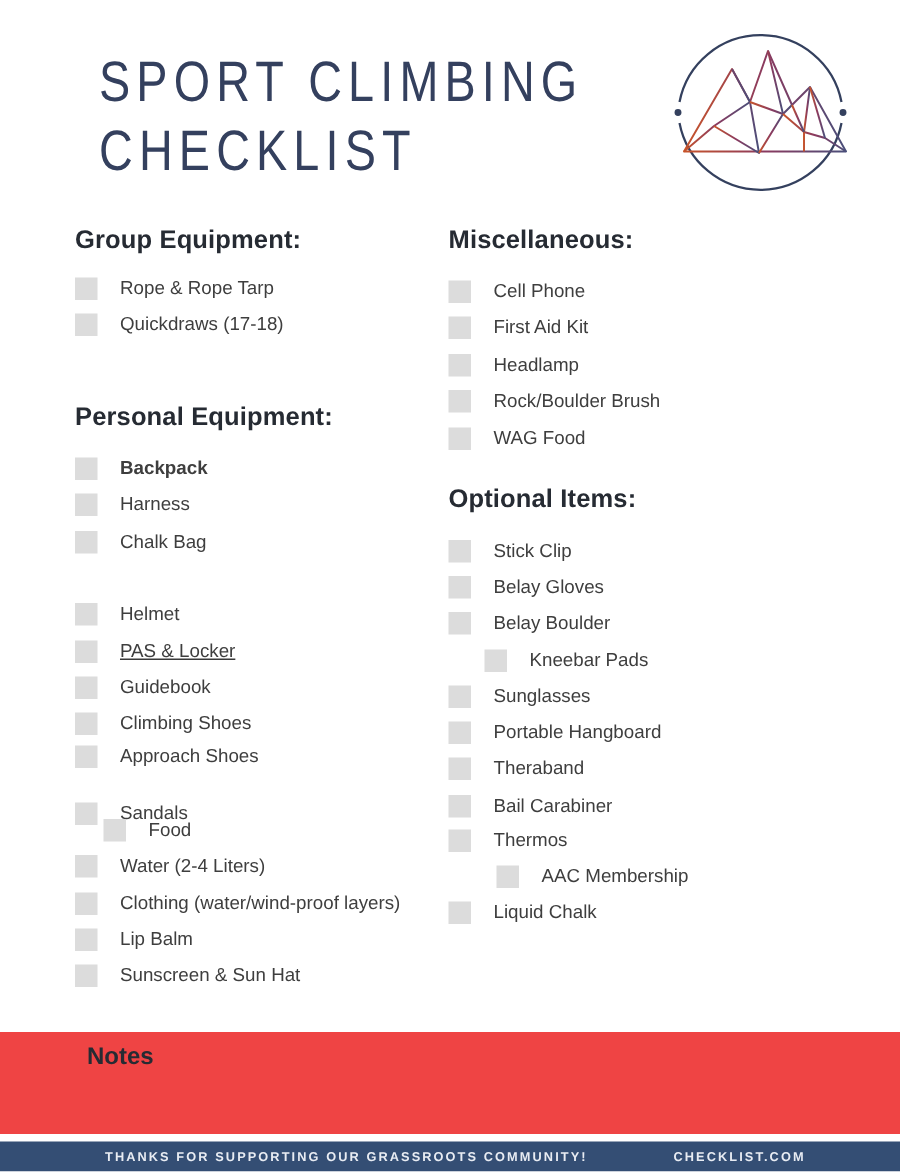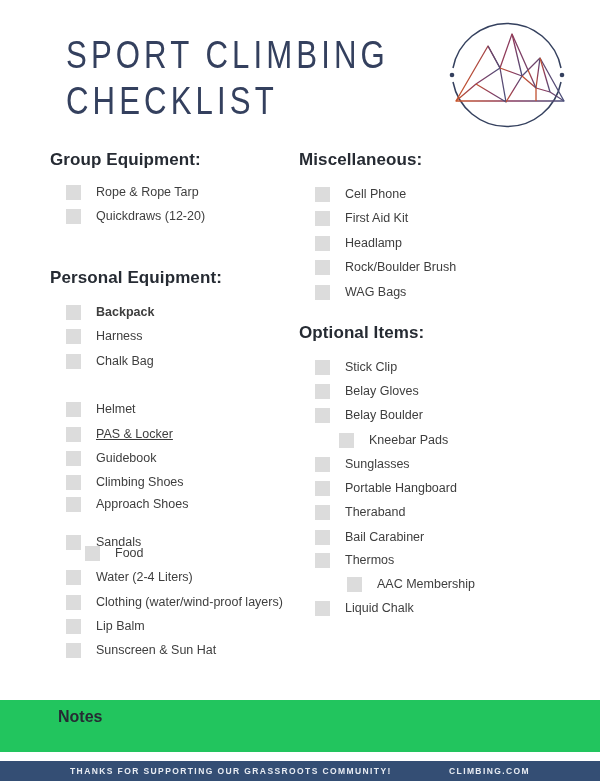--- a/index.html
+++ b/index.html
@@ -16,28 +16,27 @@
     }
     .title .line { display: block; white-space: nowrap; }
 
     .logo { position: absolute; left: 440px; top: 8px; width: 134px; height: 134px; }
 
     .section { position: absolute; }
     .section-title {
       font-size: 17px; font-weight: bold; color: #262b33;
       letter-spacing: 0.1px; white-space: nowrap;
     }
-    .item { position: absolute; left: 16px; display: flex; align-items: center; height: 20px; }
+    .item { position: absolute; left: 0; display: flex; align-items: center; height: 20px; }
     .box { width: 15px; height: 15px; background: #dcdcdc; flex: 0 0 15px; }
     .label { margin-left: 15px; font-size: 12.5px; color: #3e3e3e; white-space: nowrap; }
 
     .notes-band {
-      position: absolute; left: 0; top: 688px; width: 600px; height: 52px;
-      background: #22c55e;
-      margin-top: 12px;
+      position: absolute; left: 0; top: 688px; width: 600px; height: 68px;
+      background: #ef4444;
     }
     .notes-title {
       position: absolute; left: 58px; top: 8px;
       font-size: 16px; font-weight: bold; color: #262b33;
     }
 
     .footer {
       position: absolute; left: 0; top: 761px; width: 600px; height: 20px;
       background: #344e74; color: #e8ecf3;
       font-size: 8.5px; font-weight: bold; letter-spacing: 1.4px;
@@ -81,21 +80,21 @@
 </div>
 
 <div class="section" style="left:50px; top:150px; width:230px; height:80px;">
   <div class="section-title">Group Equipment:</div>
   <div class="item" style="top:32px;">
     <span class="box"></span>
     <span class="label">Rope &amp; Rope Tarp</span>
   </div>
   <div class="item" style="top:56px;">
     <span class="box"></span>
-    <span class="label">Quickdraws (12-20)</span>
+    <span class="label">Quickdraws (17-18)</span>
   </div>
 </div>
 
 <div class="section" style="left:50px; top:268px; width:240px; height:400px;">
   <div class="section-title">Personal Equipment:</div>
   <div class="item" style="top:34px;font-weight:bold;">
       <span class="box"></span>
       <span class="label">Backpack</span>
     </div>
   <div class="item" style="top:58px;">
@@ -165,21 +164,21 @@
   <div class="item" style="top:83px;">
       <span class="box"></span>
       <span class="label">Headlamp</span>
     </div>
   <div class="item" style="top:107px;">
       <span class="box"></span>
       <span class="label">Rock/Boulder Brush</span>
     </div>
   <div class="item" style="top:132px;">
       <span class="box"></span>
-      <span class="label">WAG Bags</span>
+      <span class="label">WAG Food</span>
     </div>
 </div>
 
 <div class="section" style="left:299px; top:323px; width:200px; height:300px;">
   <div class="section-title">Optional Items:</div>
   <div class="item" style="top:34px;">
       <span class="box"></span>
       <span class="label">Stick Clip</span>
     </div>
   <div class="item" style="top:58px;">
@@ -223,14 +222,14 @@
       <span class="label">Liquid Chalk</span>
     </div>
 </div>
 
 <div class="notes-band">
   <div class="notes-title">Notes</div>
 </div>
 
 <div class="footer">
   <span class="footer-left">THANKS FOR SUPPORTING OUR GRASSROOTS COMMUNITY!</span>
-  <span class="footer-right">CLIMBING.COM</span>
+  <span class="footer-right">CHECKLIST.COM</span>
 </div>
 
 </body></html>

